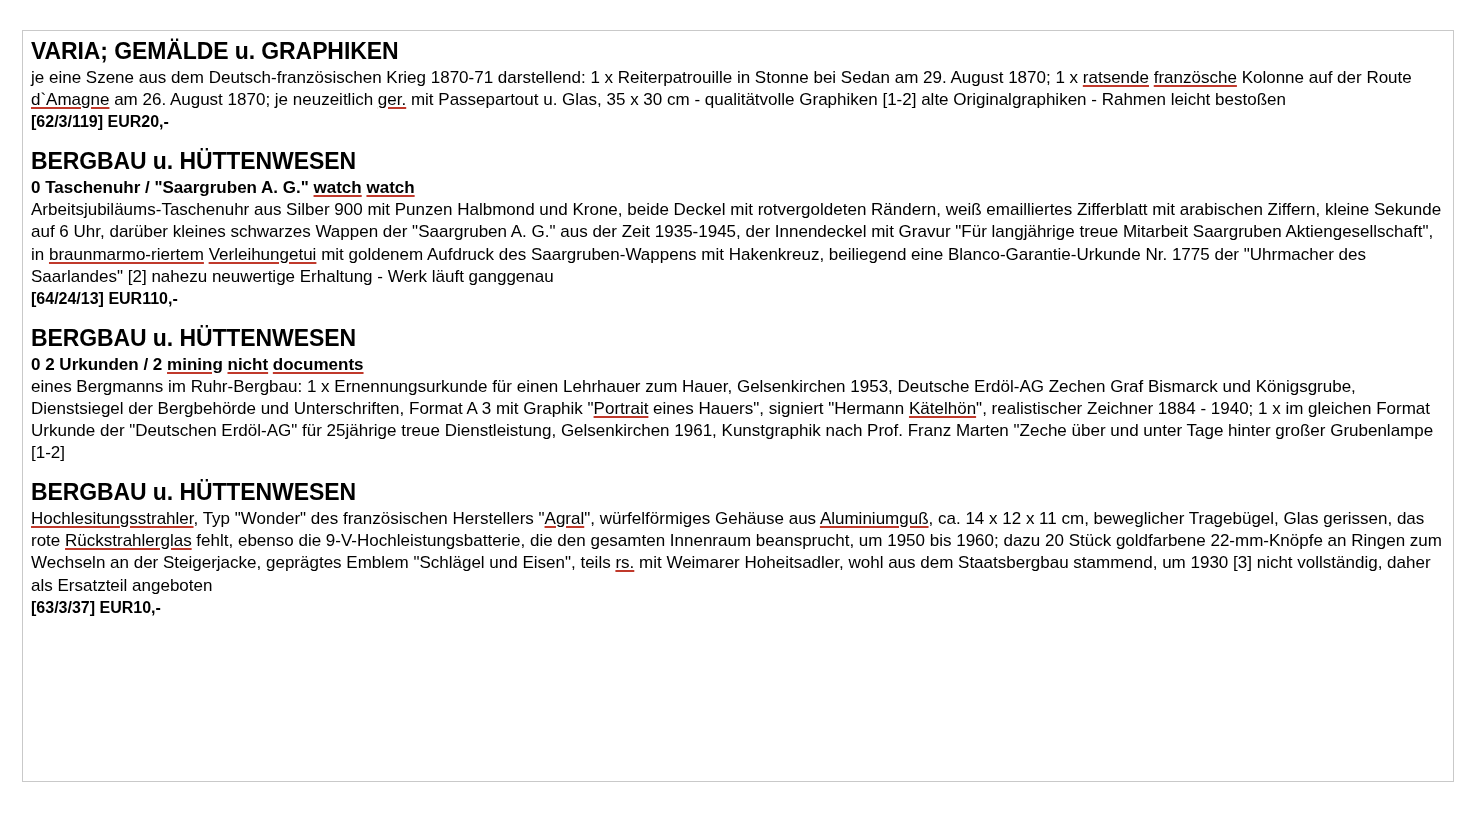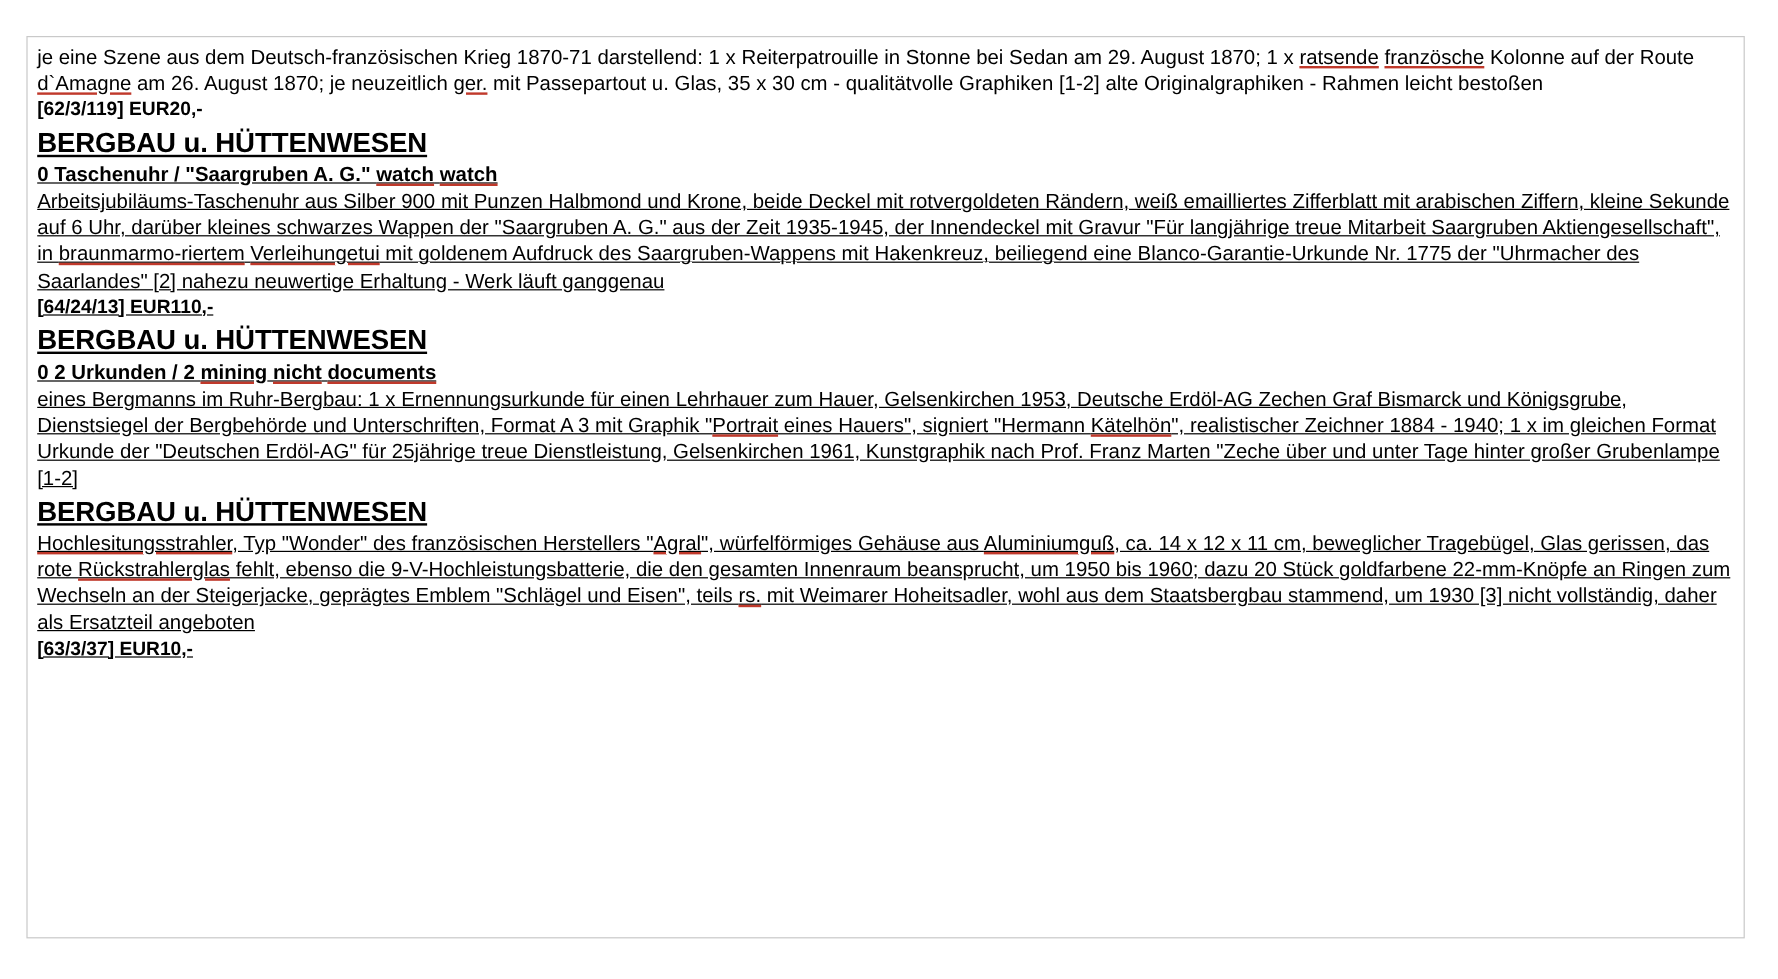--- a/index.html
+++ b/index.html
@@ -22,22 +22,21 @@
     height: 752px;
     border: 1px solid #c9c9c9;
     box-sizing: border-box;
     background: #ffffff;
     padding: 6px 8px 0 8px;
   }
   .entry {
     margin: 0 0 0 0;
   }
   .entry + .entry {
-    margin-top: 2px;
-    text-decoration: underline;
+    margin-top: 14px;
   }
   .cat {
     font-size: 23px;
     font-weight: bold;
     line-height: 1.22;
     letter-spacing: -0.1px;
     margin: 0 0 2px 0;
     white-space: nowrap;
   }
   .title {
@@ -70,20 +69,21 @@
     line-height: 1.30;
     margin: 1px 0 0 0;
   }
 </style>
 </head>
 <body>
 
 <div class="page">
 
   <div class="entry">
+    <div class="cat">VARIA; GEMÄLDE u. GRAPHIKEN</div>
     <div class="desc">je eine Szene aus dem Deutsch-französischen Krieg 1870-71 darstellend: 1 x Reiterpatrouille in Stonne bei Sedan am 29. August 1870; 1 x <span class="sp">ratsende</span> <span class="sp">französche</span> Kolonne auf der Route <span class="sp">d`Amagne</span> am 26. August 1870; je neuzeitlich <span class="sp">ger.</span> mit Passepartout u. Glas, 35 x 30 cm - qualitätvolle Graphiken [1-2] alte Originalgraphiken - Rahmen leicht bestoßen</div>
     <div class="price">[62/3/119] EUR20,-</div>
   </div>
 
   <div class="entry">
     <div class="cat">BERGBAU u. HÜTTENWESEN</div>
     <div class="title">0 Taschenuhr / "Saargruben A. G." <span class="sp">watch</span> <span class="sp">watch</span></div>
     <div class="desc">Arbeitsjubiläums-Taschenuhr aus Silber 900 mit Punzen Halbmond und Krone, beide Deckel mit rotvergoldeten Rändern, weiß emailliertes Zifferblatt mit arabischen Ziffern, kleine Sekunde auf 6 Uhr, darüber kleines schwarzes Wappen der "Saargruben A. G." aus der Zeit 1935-1945, der Innendeckel mit Gravur "Für langjährige treue Mitarbeit Saargruben Aktiengesellschaft", in <span class="sp">braunmarmo-riertem</span> <span class="sp">Verleihungetui</span> mit goldenem Aufdruck des Saargruben-Wappens mit Hakenkreuz, beiliegend eine Blanco-Garantie-Urkunde Nr. 1775 der "Uhrmacher des Saarlandes" [2] nahezu neuwertige Erhaltung - Werk läuft ganggenau</div>
     <div class="price">[64/24/13] EUR110,-</div>
   </div>

